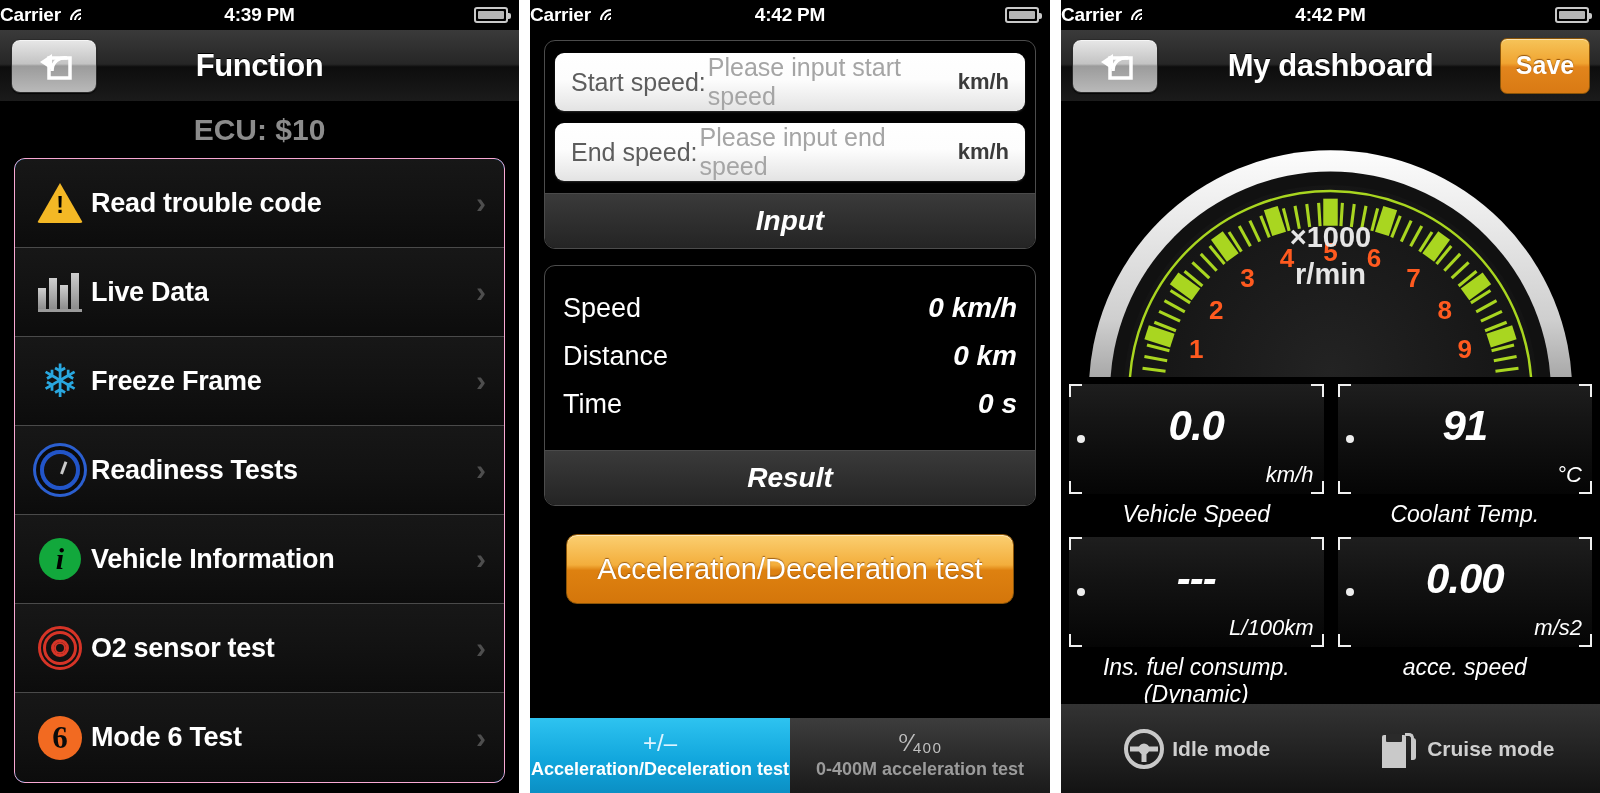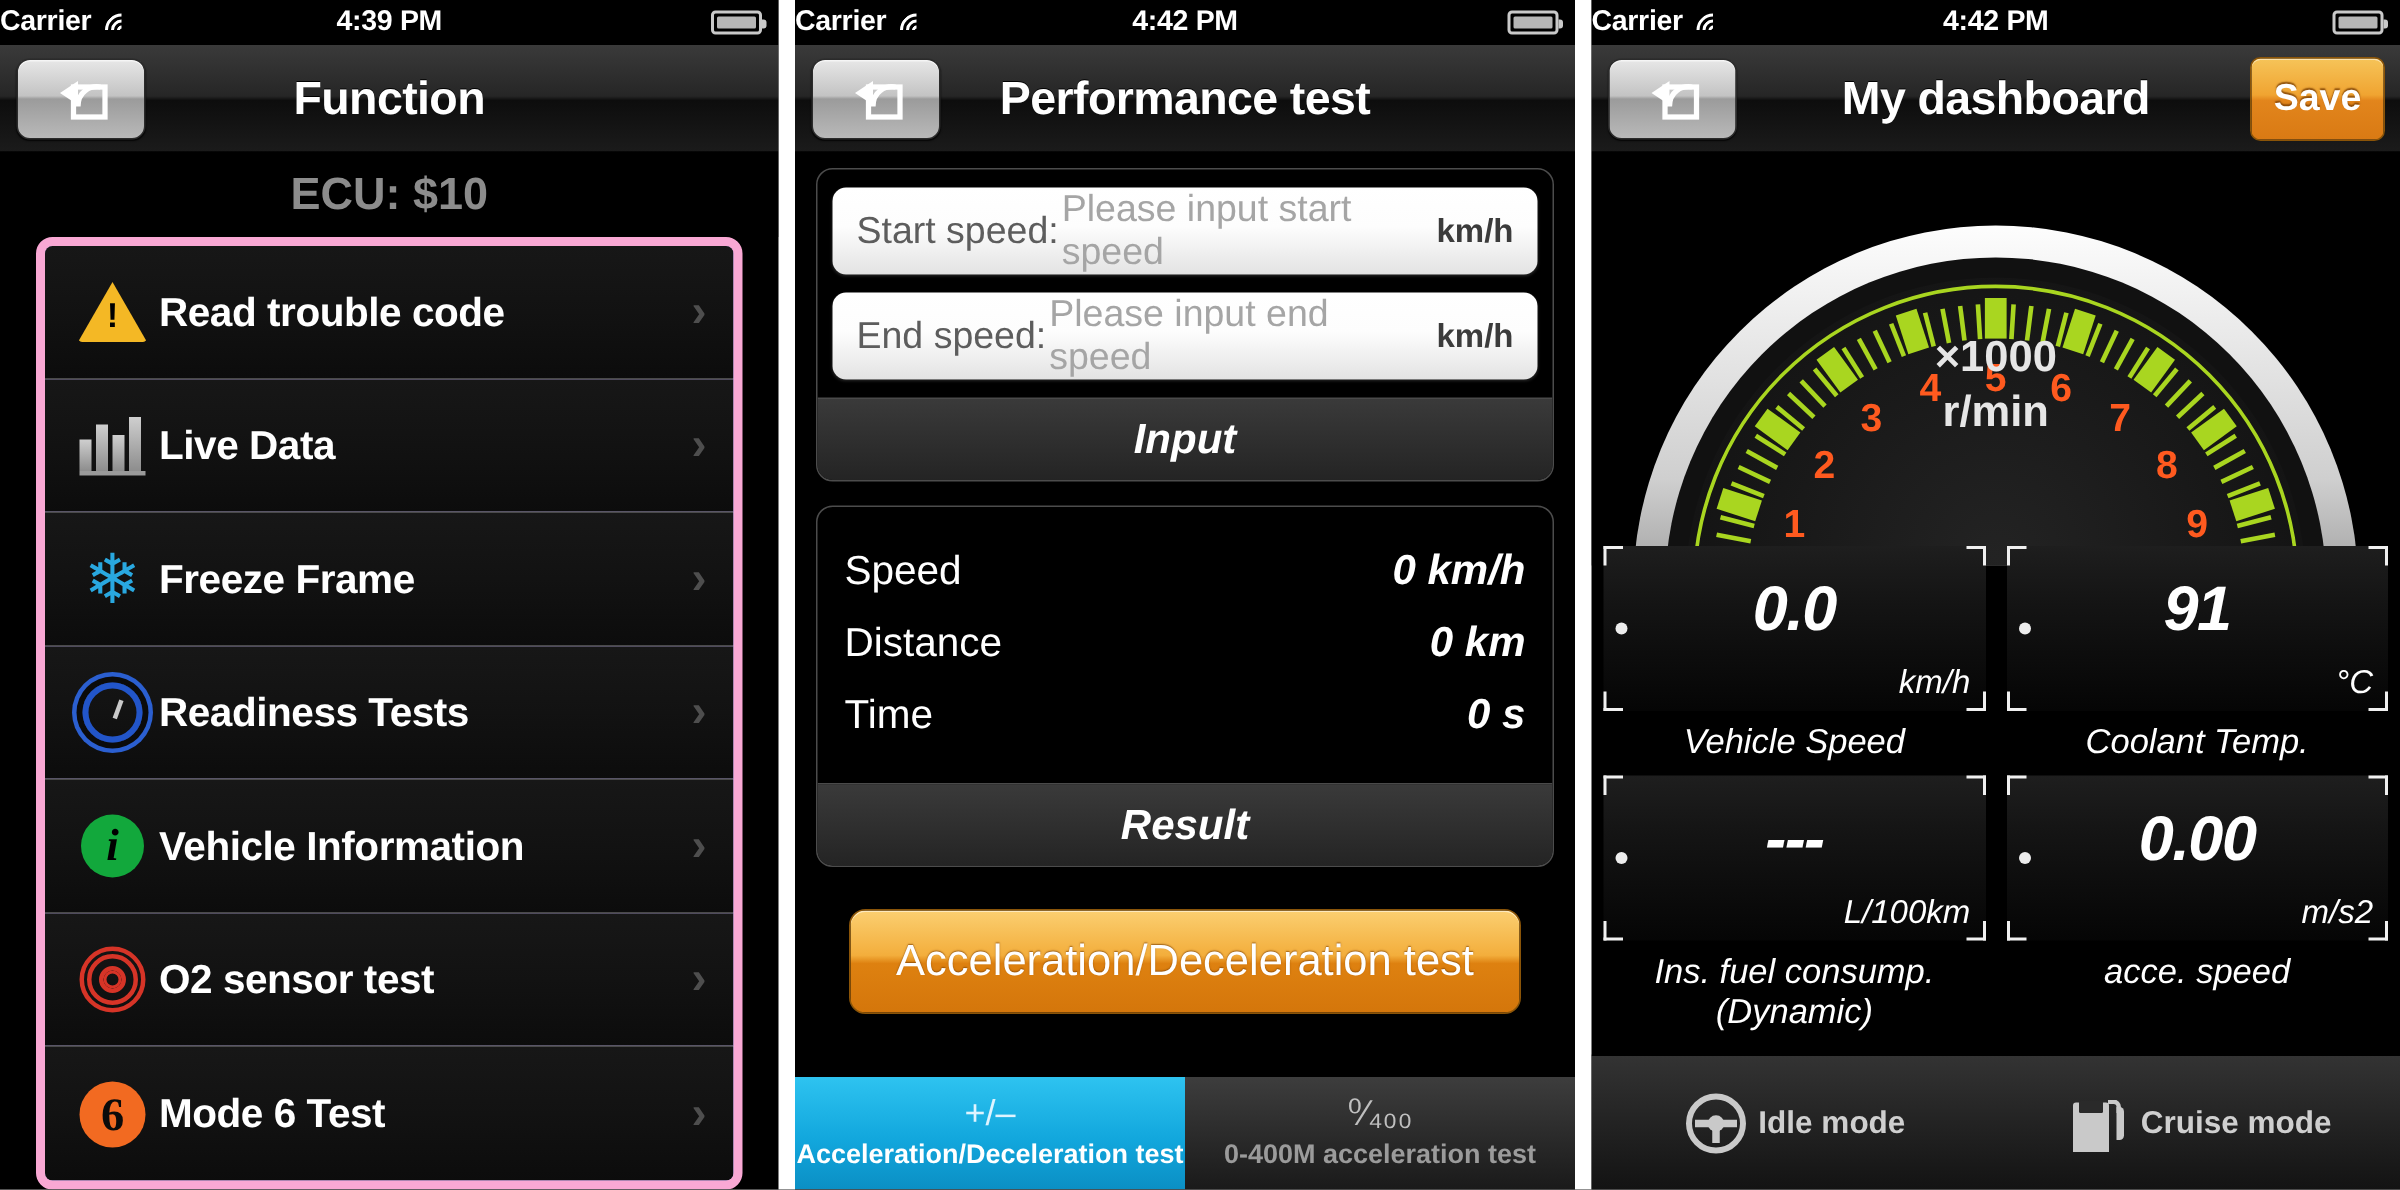--- a/index.html
+++ b/index.html
@@ -61,21 +61,21 @@
     background:linear-gradient(to bottom,#f7c champion 0%,#e8922a 100%);
     background:linear-gradient(to bottom,#f6c459 0%,#f0a431 45%,#e2851c 52%,#d97a14 100%);
     border:1px solid #8a5408; box-shadow:inset 0 1px 0 rgba(255,255,255,.5);
     color:#fff; font-size:25px; font-weight:bold; display:flex; align-items:center;
     justify-content:center; text-shadow:0 -1px 1px rgba(120,60,0,.8); z-index:3;
   }
 
   
   .ecu-label{ height:56px; display:flex; align-items:center; justify-content:center;
     color:#8c8c8c; font-size:30px; font-weight:bold; text-shadow:0 -1px 0 #000; background:#000;}
-  .list-group{ margin:0 24px; border:6px solid #f9a8d4; border-radius:11px; overflow:hidden; background:#c4b5fd; }
+  .list-group{ margin:0 14px; border:1px solid #f9a8d4; border-radius:11px; overflow:hidden; background:#0ea5e9; }
   .list-row{
     height:89px; display:flex; align-items:center; padding:0 14px;
     background:linear-gradient(to bottom,#171717 0%,#121212 50%,#0c0c0c 100%);
     border-bottom:1px solid #4a4a4a; position:relative;
   }
   .list-row:last-child{ border-bottom:none; }
   .li-icon{ width:62px; flex:0 0 62px; display:flex; align-items:center; justify-content:center; }
   .li-label{ color:#fff; font-size:27px; font-weight:bold; letter-spacing:-0.3px; flex:1; }
   .chev{ color:#4e4e4e; font-size:30px; font-weight:bold; margin-right:4px; }
 
@@ -132,21 +132,21 @@
     background:linear-gradient(to bottom,#3d3d3d,#1a1a1a); border-top:1px solid #000; }
   .tab2{ flex:1; display:flex; flex-direction:column; align-items:center; justify-content:center; gap:4px;
     color:#9b9b9b; position:relative; }
   .tab2.active{ background:linear-gradient(to bottom,#2ec3f0 0%,#12a7dd 55%,#0b8fc4 100%); color:#fff; }
   .tab2 .t2icon{ font-size:24px; line-height:1; color:#bfbfbf; }
   .tab2.active .t2icon{ color:#dff4ff; }
   .tab2 .t2label{ font-size:18px; font-weight:bold; }
 
   
   .gaugewrap{ position:relative; width:100%; height:275px; overflow:hidden; background:#000; }
-  .cards{ position:absolute; left:0; right:0; top:364px; padding:0 8px; }
+  .cards{ position:absolute; left:0; right:0; top:384px; padding:0 8px; }
   .cardrow{ display:flex; gap:14px; margin-bottom:10px; }
   .card{ flex:1; position:relative; }
   .card-box{
     position:relative; height:110px; border-radius:4px;
     background:linear-gradient(to bottom,#1e1e1e 0%,#141414 35%,#050505 100%);
   }
   .card-box .corner{ position:absolute; width:13px; height:13px; border:2px solid #f0f0f0; }
   .card-box .c-tl{ left:0; top:0; border-right:none; border-bottom:none; }
   .card-box .c-tr{ right:0; top:0; border-left:none; border-bottom:none; }
   .card-box .c-bl{ left:0; bottom:0; border-right:none; border-top:none; }
@@ -296,30 +296,20 @@
           </span>
       </div>
       <div class="sb-time">4:42 PM</div>
       <div class="sb-right">
         <span class="batt">
             <i></i>
           </span>
       </div>
     </div>
 
-    <div class="navbar">
-      <div class="backbtn">
-        <svg width="40" height="34" viewBox="0 0 40 34">
-          <rect x="15" y="9" width="21" height="20" fill="none" stroke="#fff" stroke-width="3.5"></rect>
-          <path d="M18 22 C18 12, 26 8, 33 9" fill="none" stroke="#fff" stroke-width="3.5"></path>
-          <path d="M18 5 L6 13 L18 21 Z" fill="#fff"></path>
-        </svg>
-      </div>
-      <div class="navtitle">Performance test</div>
-    </div>
 
     <div class="grp">
       <div class="inputrow">
         <span class="in-label">Start speed:</span>
         <span class="in-ph">Please input start speed</span>
         <span class="in-unit">km/h</span>
       </div>
       <div class="inputrow">
         <span class="in-label">End speed:</span>
         <span class="in-ph">Please input end speed</span>

